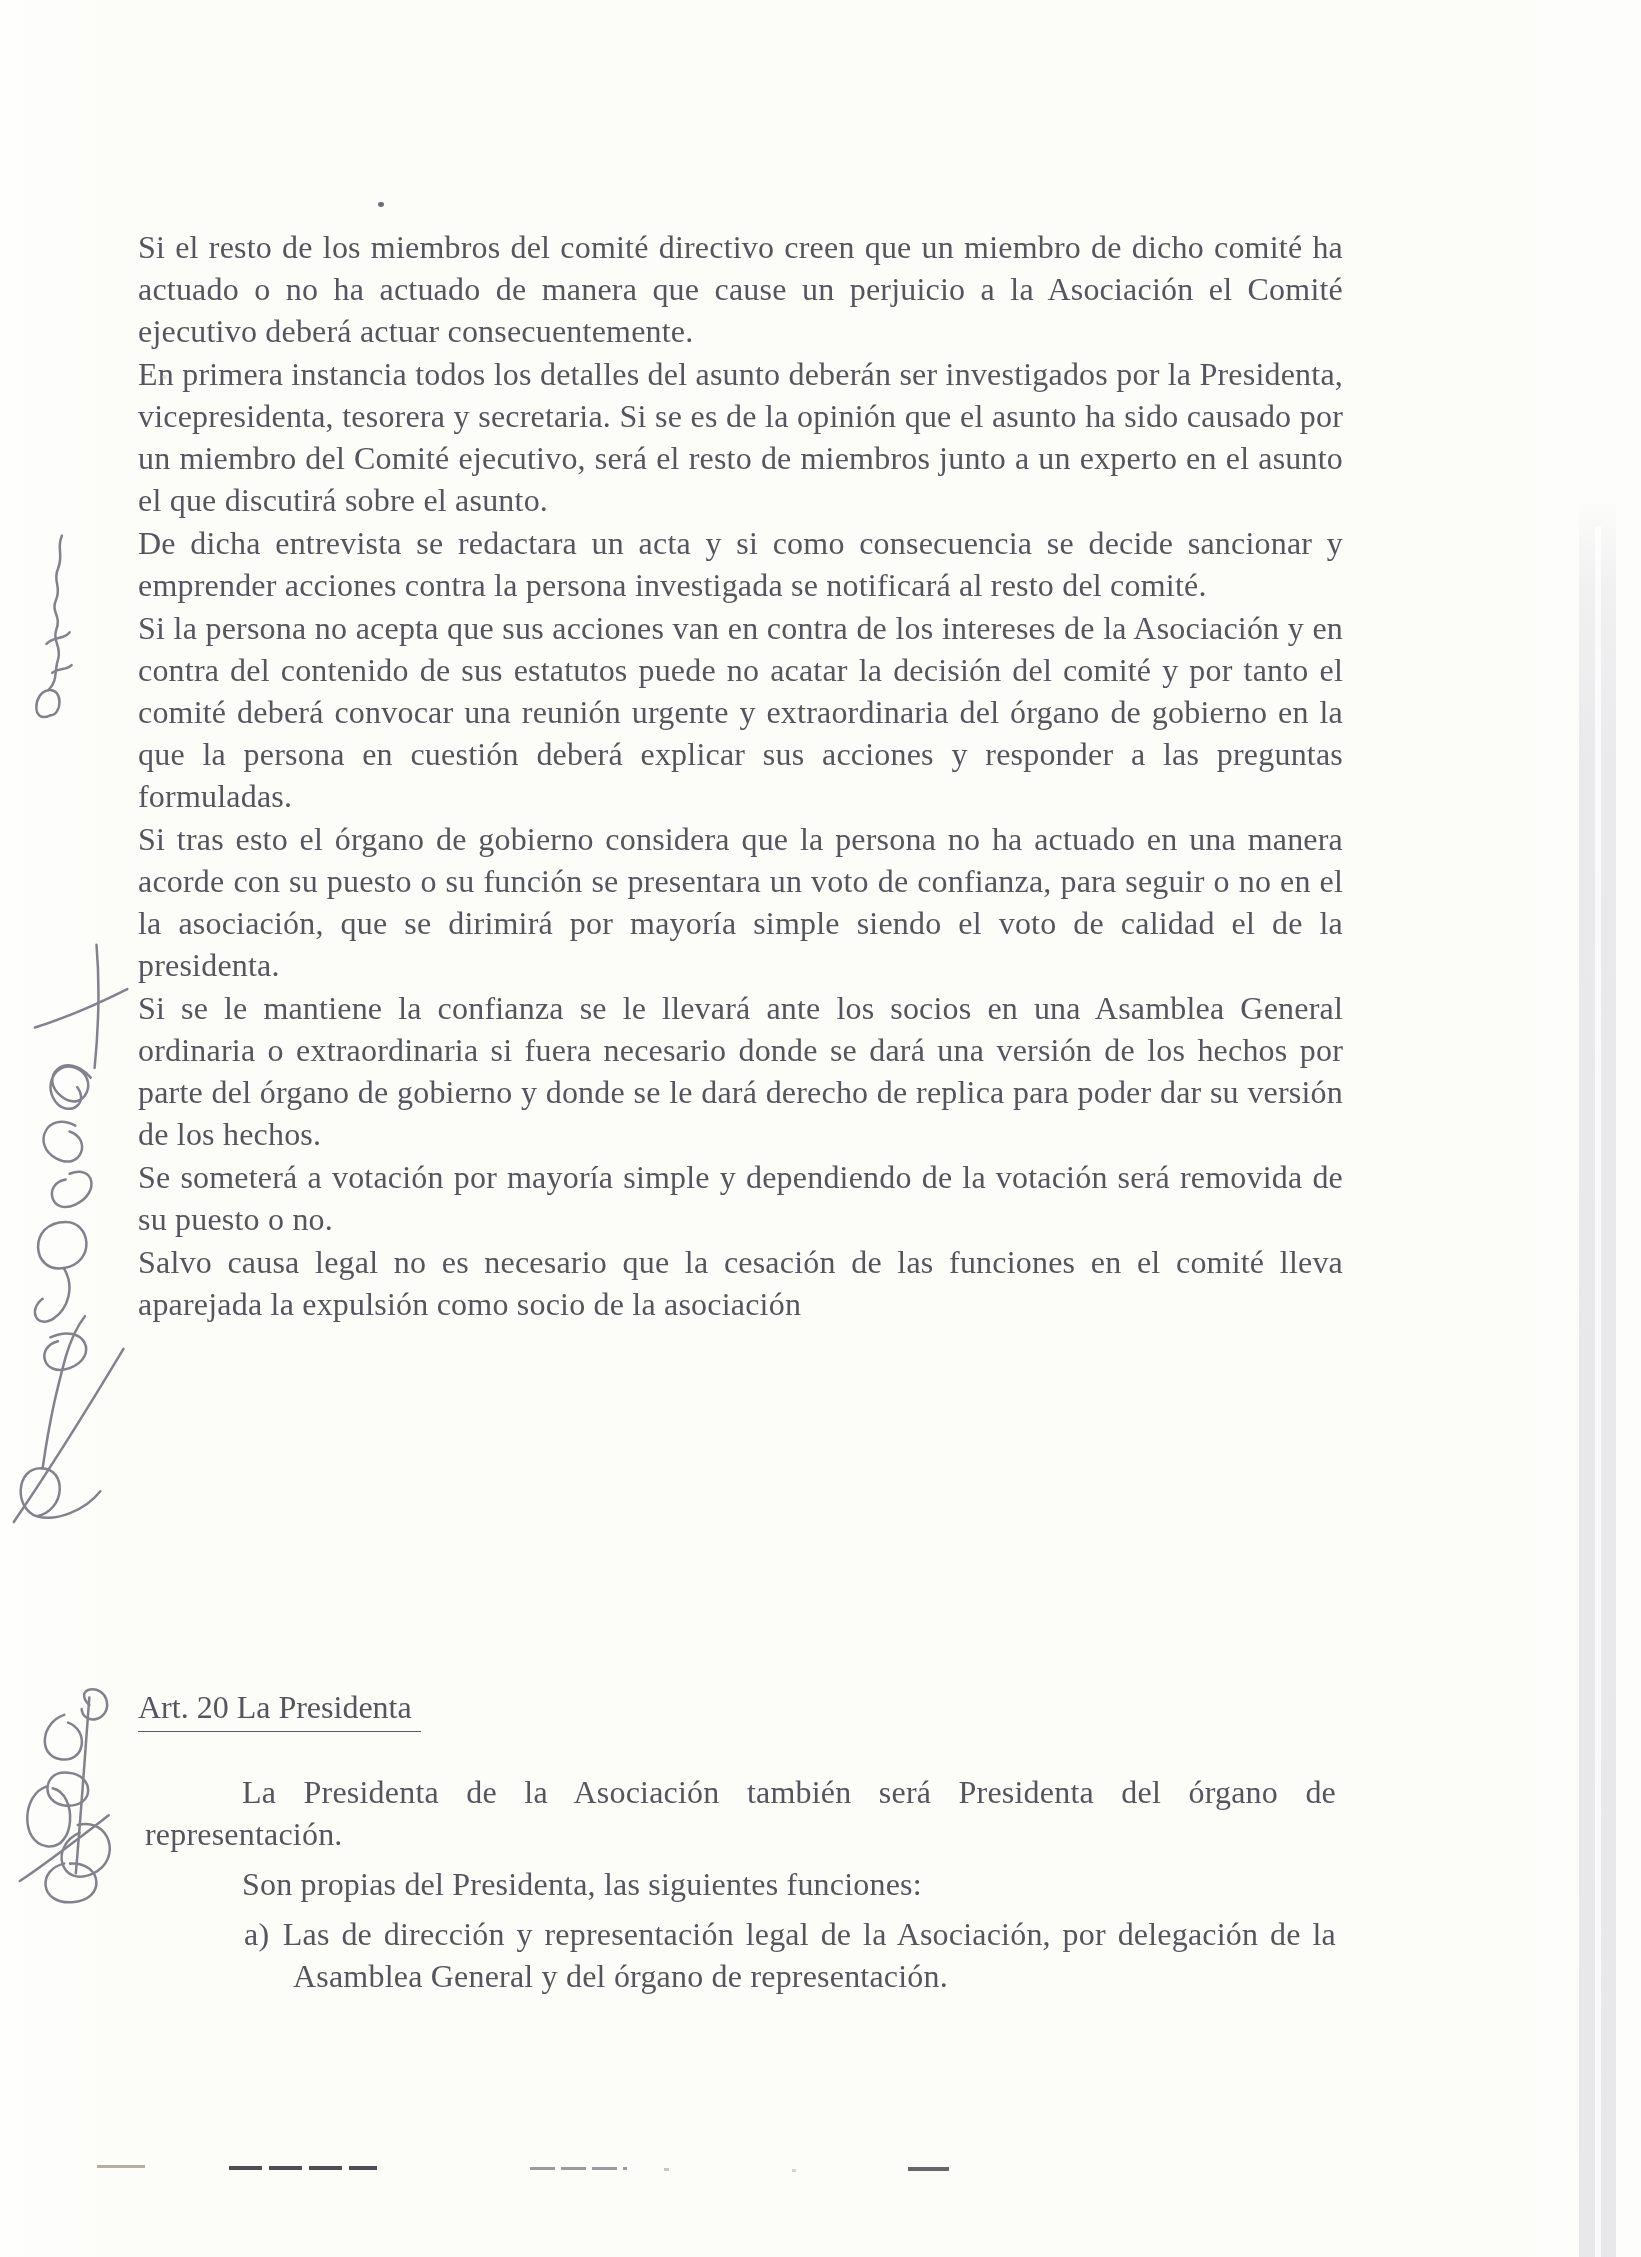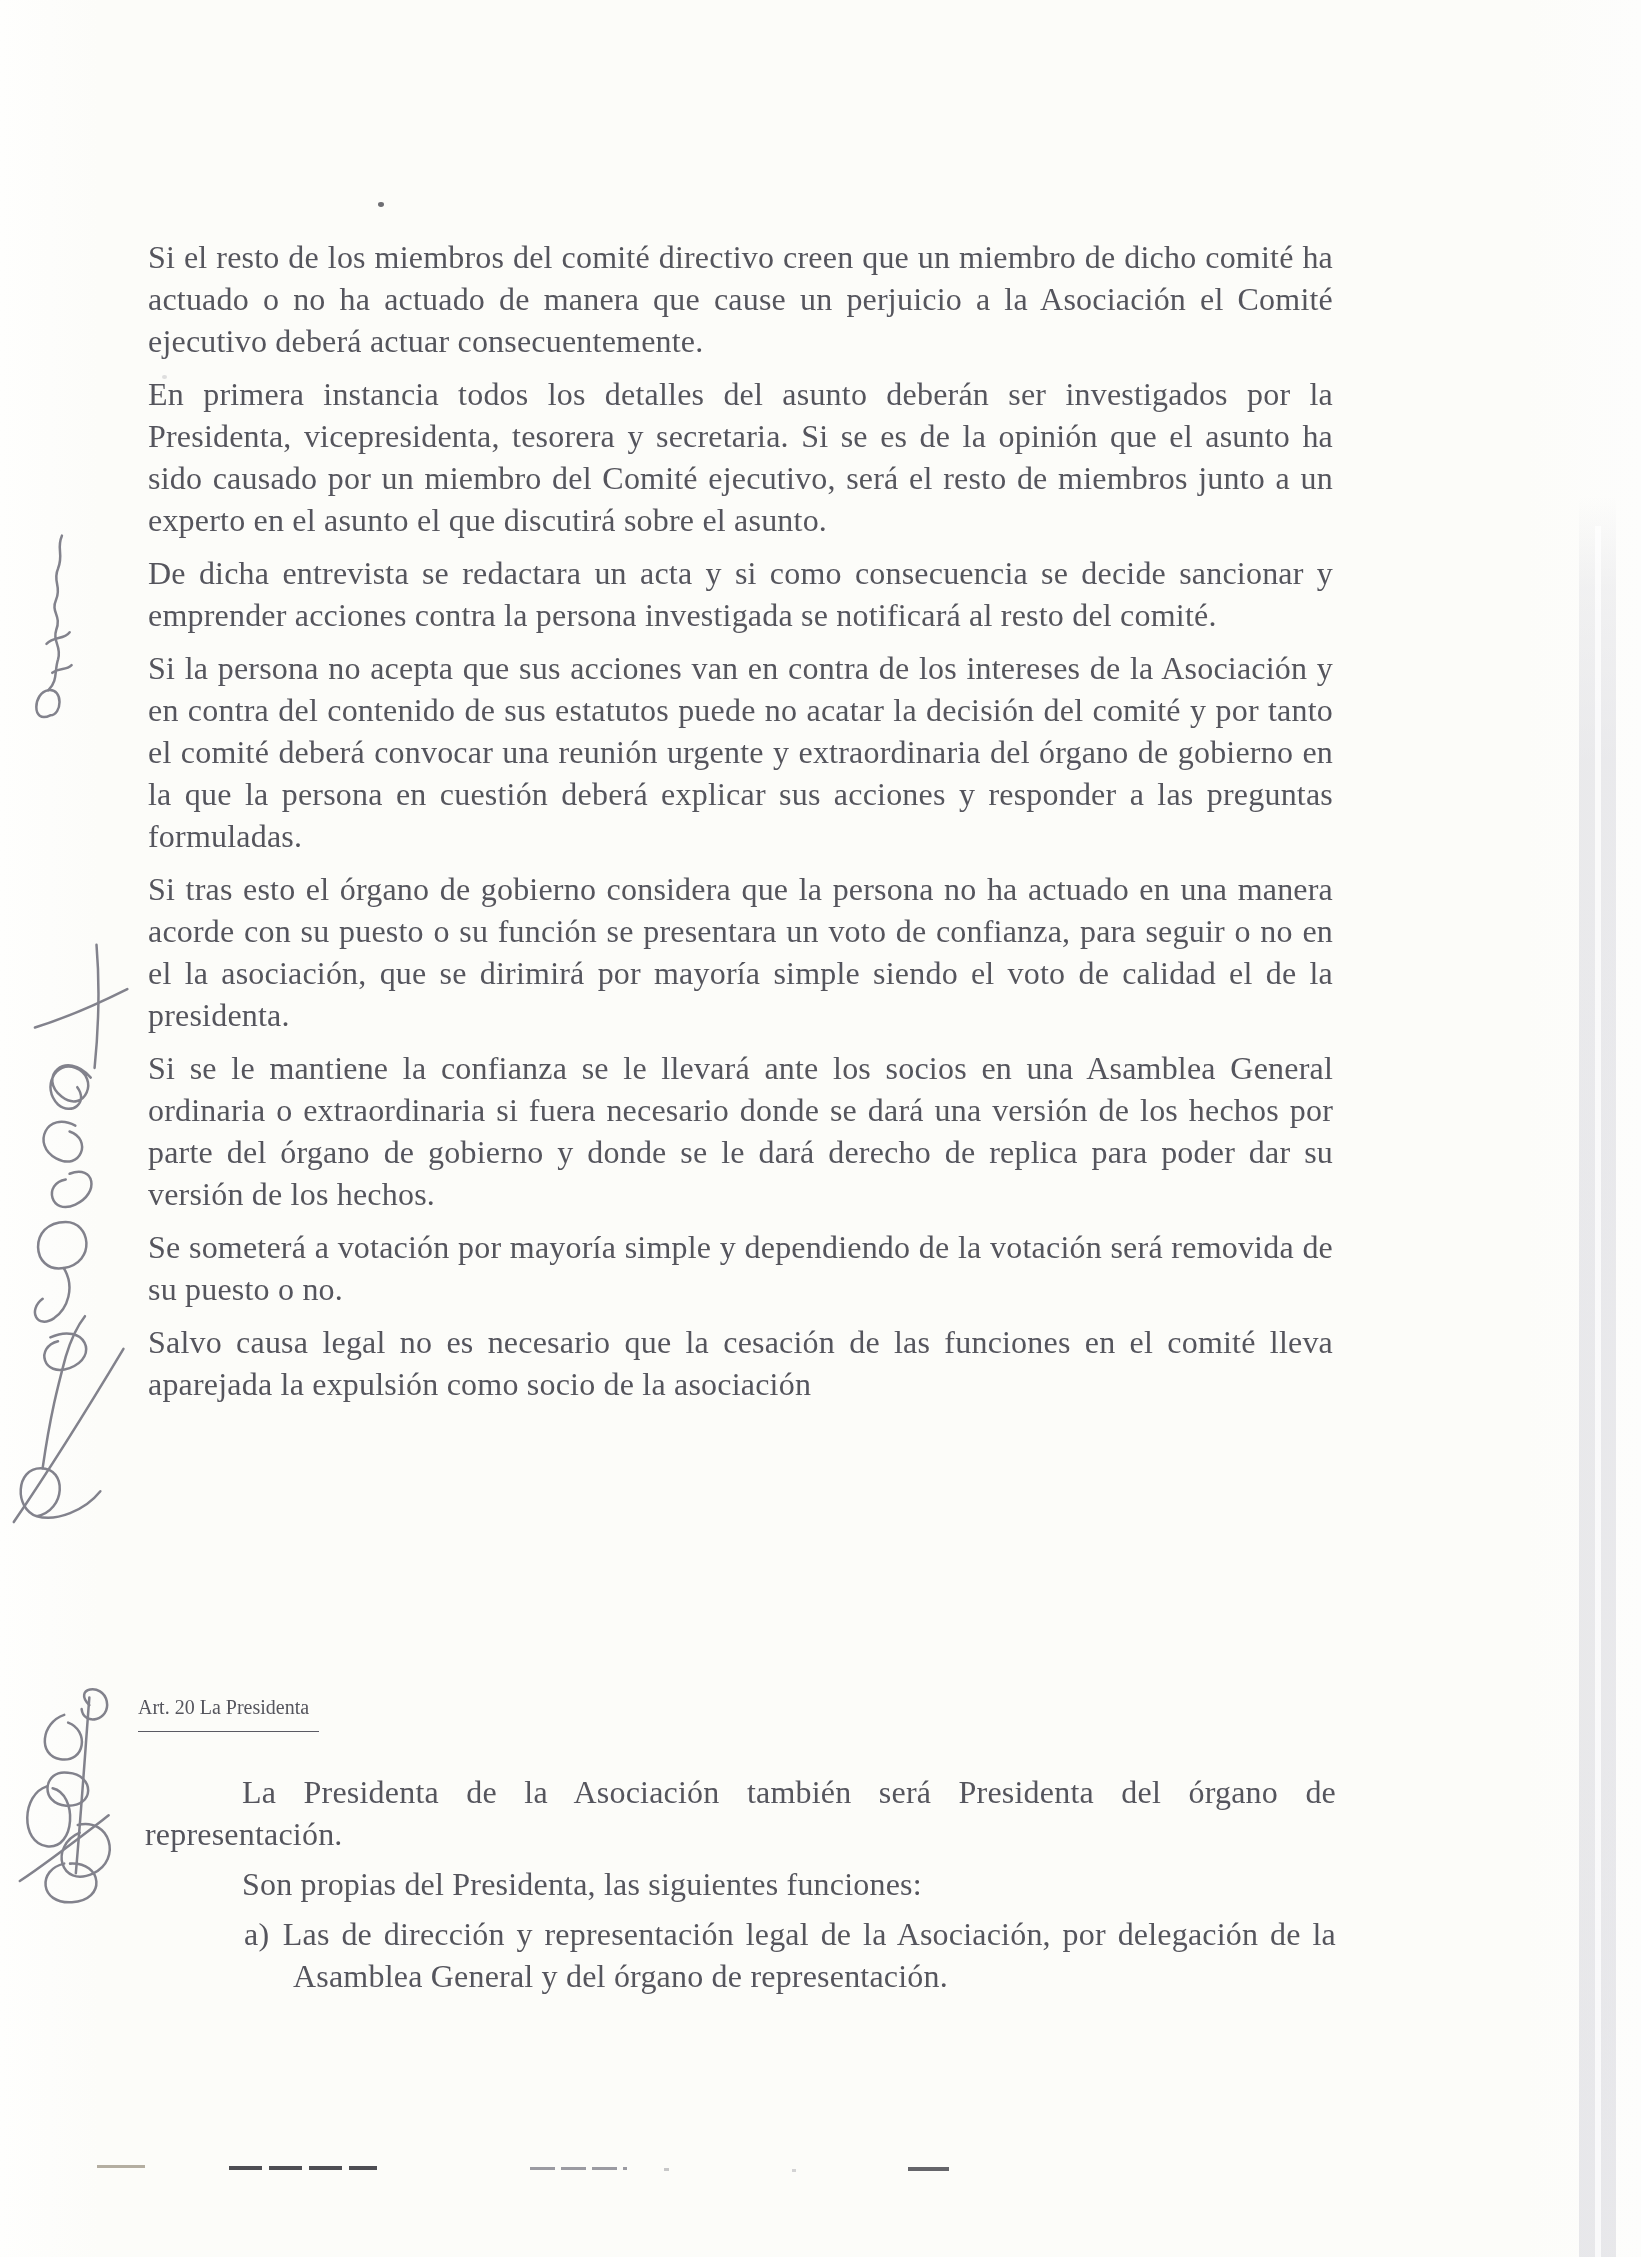--- a/index.html
+++ b/index.html
@@ -10,25 +10,25 @@
     overflow:hidden;
     font-family:"Liberation Serif", serif;
     color:#55555d;
   }
   
   .doc-body {
     position:absolute; left:137px; top:225px; width:1207px;
     font-size:32px; line-height:42px; text-align:justify;
     letter-spacing:0.2px;
   }
-  .doc-body p { margin:11px; }
+  .doc-body p { margin:1px; }
   
   .article-heading {
     position:absolute; left:138px; top:1688px;
-    font-size:20px; line-height:39px;
+    font-size:32px; line-height:39px;
   }
   .article-heading span {
     display:inline-block;
     border-bottom:1.9px solid #5a5a63;
     padding:0 9.7px 3.9px 0;
   }
   
   .section-body {
     position:absolute; left:137px; top:1763px; width:1207px;
     font-size:32px; line-height:42px; text-align:justify;

